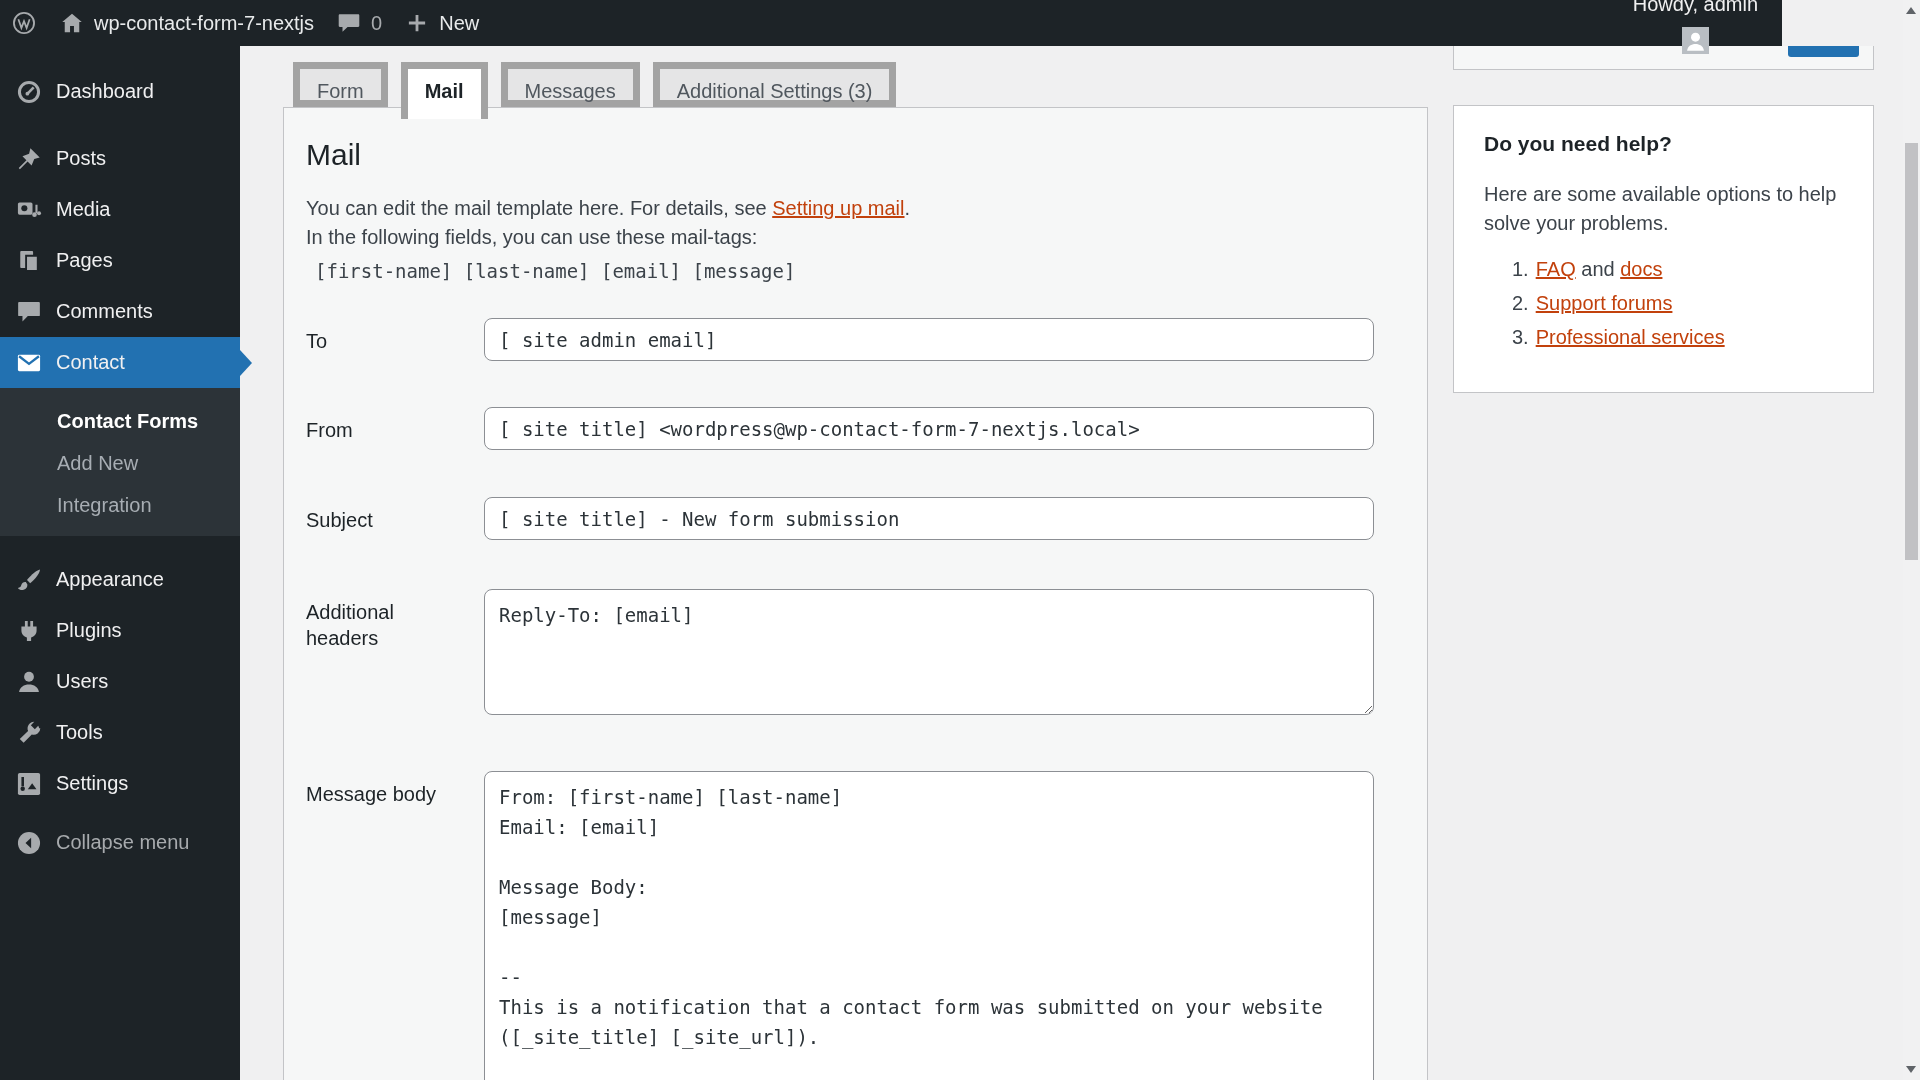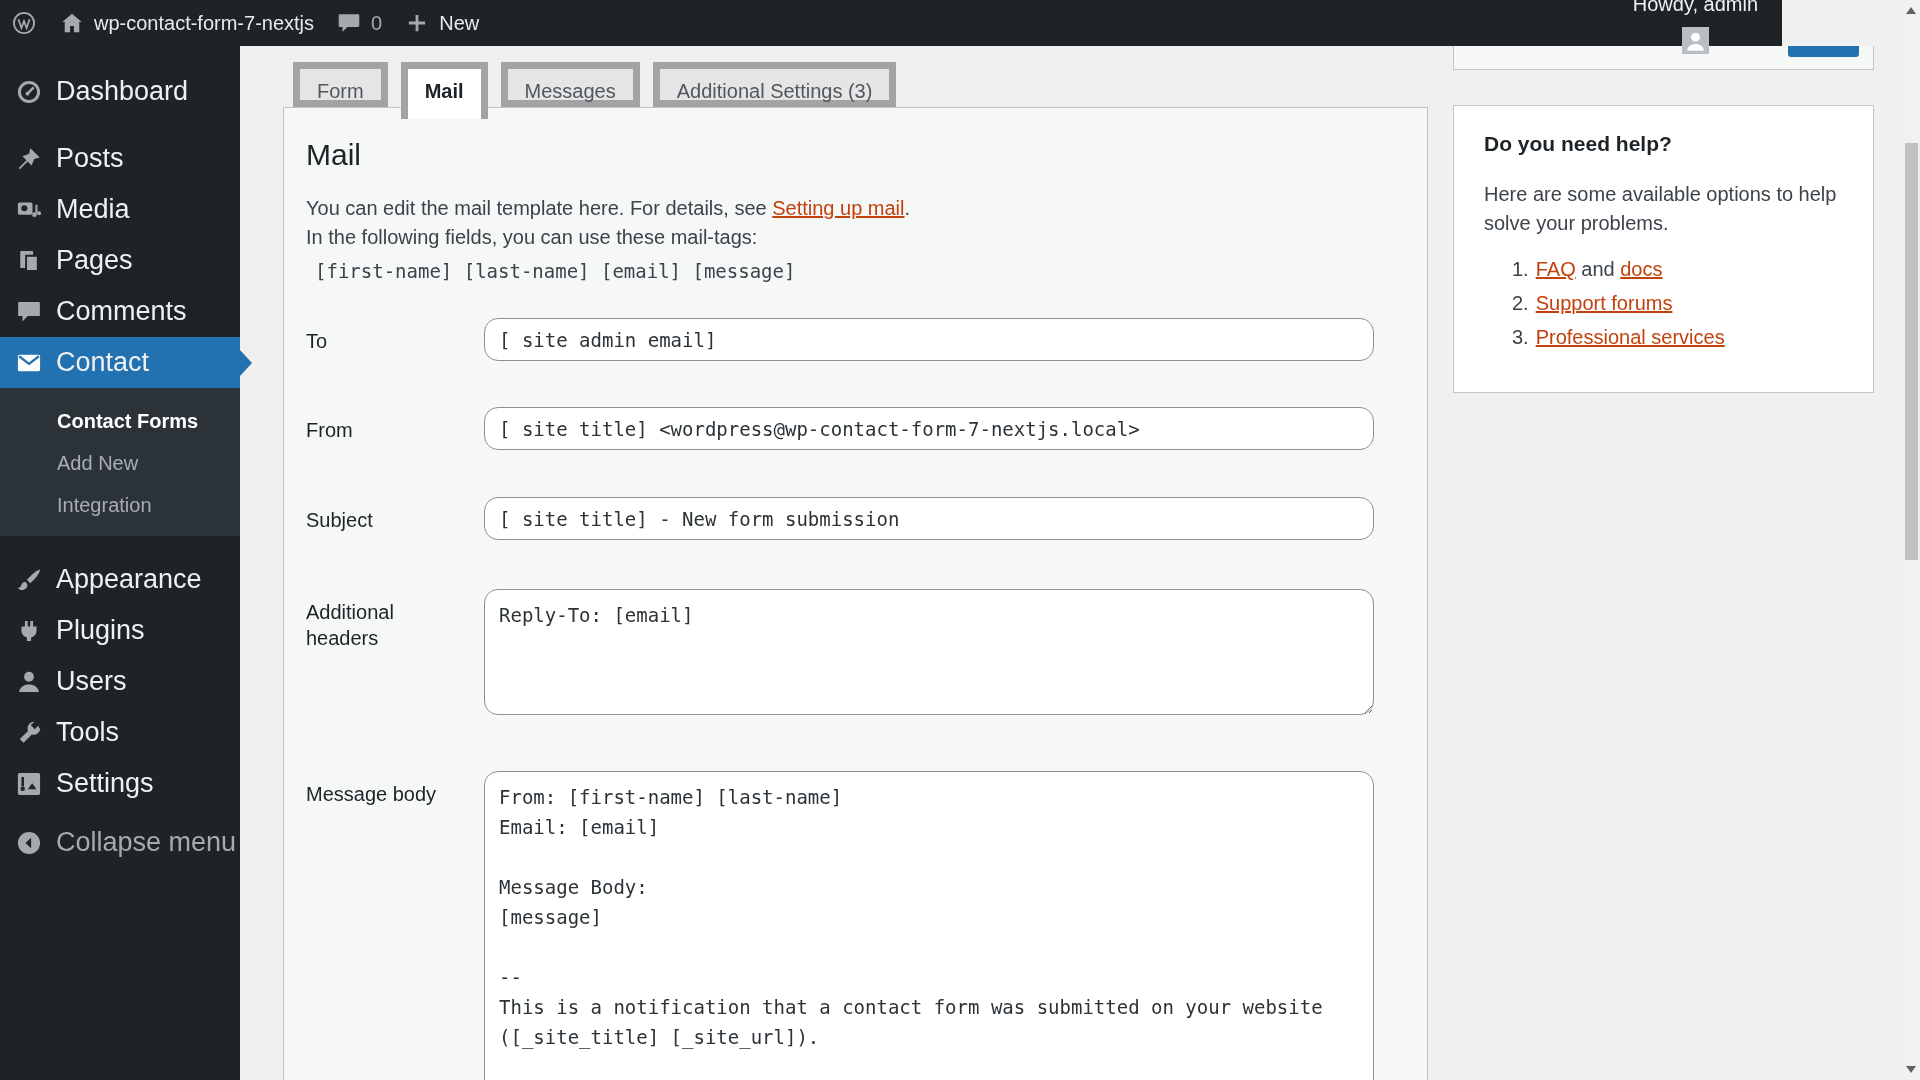--- a/index.html
+++ b/index.html
@@ -16,21 +16,21 @@
   .ab-count { color:#a7aaad; }
   .ab-right { margin-left:auto; display:flex; align-items:center; gap:11px;
               padding-right:24px; font-size:20px; color:#f0f0f1; cursor:pointer;flex-direction:column; }
   .avatar { width:27px; height:27px; background:#b9bec3; display:flex; }
   .avatar svg { width:100%; height:100%; }
 
   
   #sidebar { position:absolute; left:0; top:46px; width:240px; bottom:0;
              background:#1d2327; padding-top:20px; z-index:20; }
   .menu-item { position:relative; height:51px; display:flex; align-items:center;
-               gap:13px; padding-left:15px; font-size:27px; color:#f0f0f1; cursor:pointer; }
+               gap:13px; padding-left:15px; font-size:20px; color:#f0f0f1; cursor:pointer; }
   .mi-icon { width:28px; height:28px; color:#a7aaad; flex:none; display:flex; }
   .mi-icon svg { width:100%; height:100%; }
   .menu-item.active { background:#2271b1; }
   .menu-item.active .mi-icon { color:#fff; }
   .menu-item.active::after { content:''; position:absolute; right:-12px; top:50%;
                margin-top:-13px; border:13px solid transparent; border-right:none;
                border-left:12px solid #2271b1; }
   .menu-sep { height:16px; }
   .submenu { background:#2c3338; padding:12px 0 10px; }
   .submenu-item { height:42px; display:flex; align-items:center; padding-left:57px;
@@ -56,21 +56,21 @@
   .panel-desc a, .hb-link { color:#c2410c; text-decoration:underline; cursor:pointer; }
   .mail-tags { margin-top:8px; padding-left:9px; font-family:"DejaVu Sans Mono", monospace;
                font-size:19px; color:#3c434a; }
 
   .field-row { display:flex; }
   .f-label { width:178px; flex:none; font-size:20px; color:#1d2327; padding-top:10px;
              line-height:26px; }
   .f-label .wrap { display:inline-block; max-width:125px; }
   .f-control { width:890px; flex:none; }
   .f-control input, .f-control textarea {
-      width:100%; border:1px solid #8c8f94; border-radius:14px; background:#fff;
+      width:100%; border:1px solid #8c8f94; border-radius:8px; background:#fff;
       font-family:"DejaVu Sans Mono", monospace; font-size:19px; color:#2c3338;
       padding:0 14px; outline:none; }
   .f-control input { height:43px; }
   .f-control textarea { padding:10px 14px; line-height:30px; overflow:hidden; resize:both; }
   #ah-textarea { height:126px; }
   #mb-textarea { height:430px; }
   .mt36{margin-top:36px} .mt46{margin-top:46px} .mt47{margin-top:47px}
   .mt49{margin-top:49px} .mt52{margin-top:52px}
 
   

